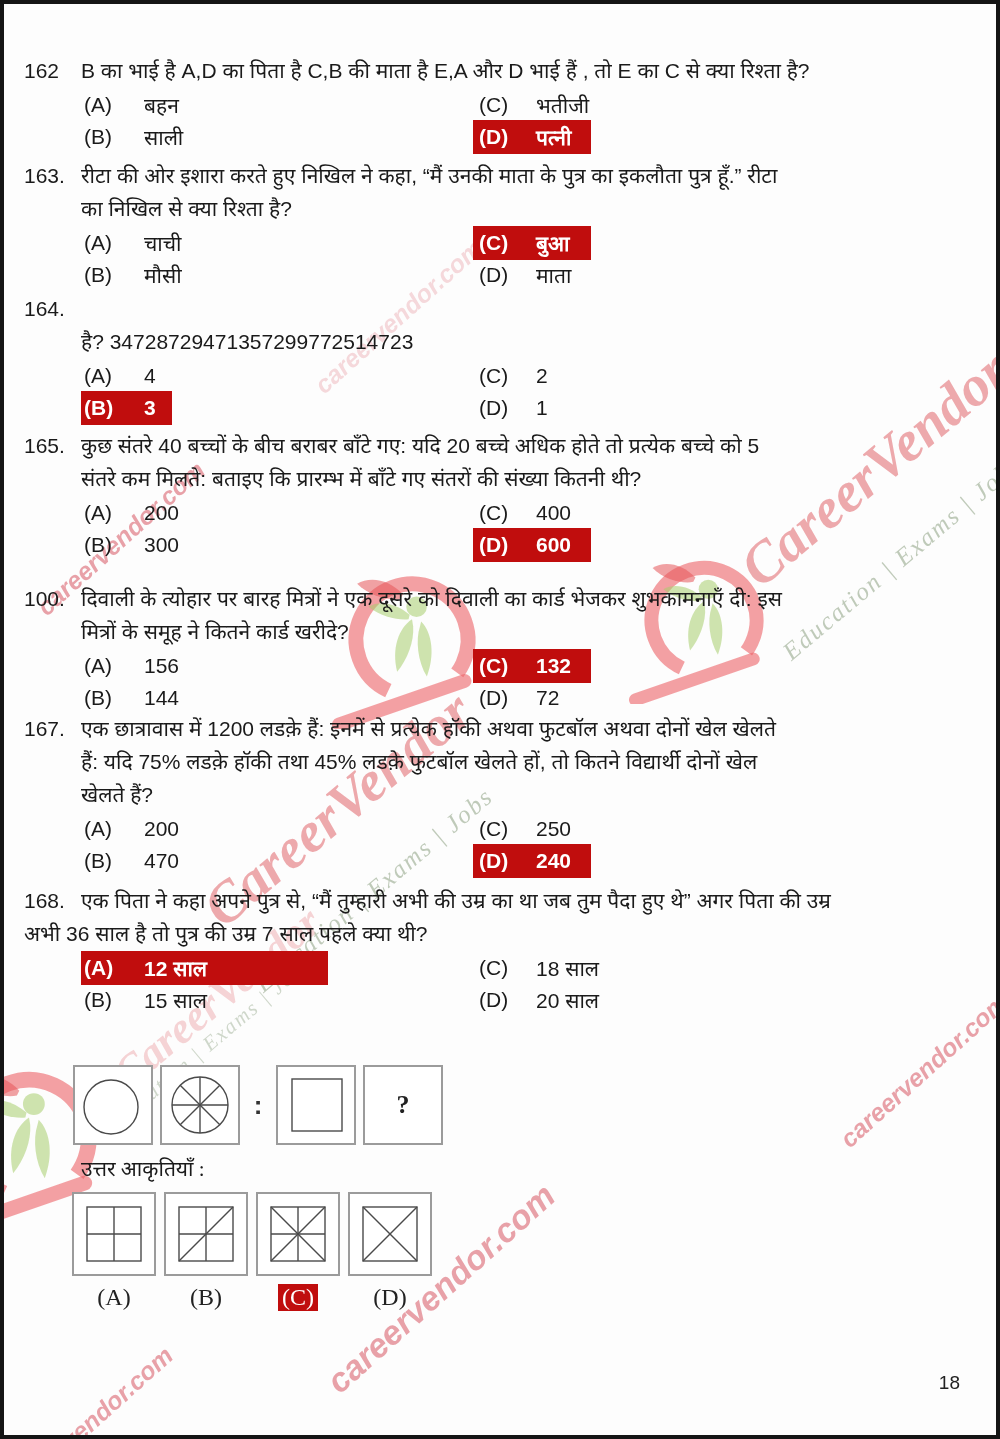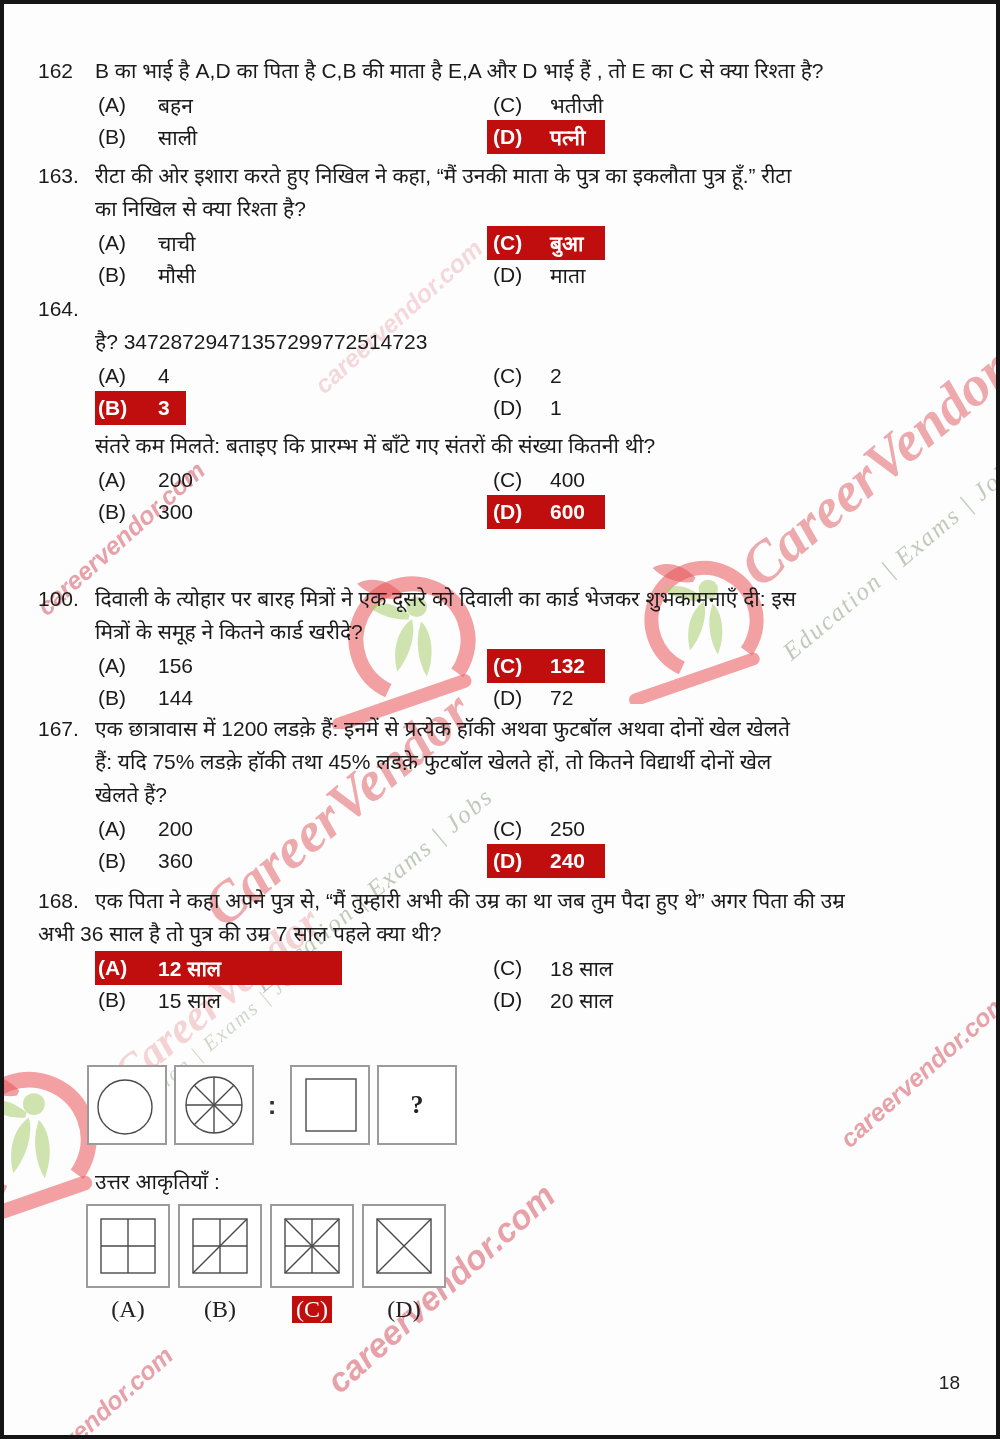--- a/index.html
+++ b/index.html
@@ -33,21 +33,21 @@
     font-family:"Liberation Serif","DejaVu Serif",serif;
     font-style:italic;
     color:rgba(150,168,140,.6);
     letter-spacing:2px;
     text-align:center;
     transform:rotate(-40deg);
   }
   .wm-logo{position:absolute;z-index:0;pointer-events:none;}
   
   .content{position:absolute;inset:0;z-index:1;}
-  .q{position:absolute;left:34px;right:18px;font-size:21px;}
+  .q{position:absolute;left:20px;right:18px;font-size:21px;}
   .qline{position:relative;padding-left:57px;line-height:33px;min-height:33px;}
   .qline.flush{padding-left:0;}
   .qnum{position:absolute;left:0;top:0;}
   .opts{margin-top:2px;}
   .optrow{position:relative;height:32px;}
   .opt{
     position:absolute;top:-1px;height:34px;
     display:inline-flex;align-items:center;
     box-sizing:border-box;
   }
@@ -207,20 +207,24 @@
             </span>
           <span class="opt right">
               <span class="olet">(D)</span>
               <span class="oval">1</span>
             </span>
         </div>
       </div>
     </section>
 
     <section class="q" style="top:425px">
+      <div class="qline">
+        <span class="qnum">165.</span>
+        <span class="qtext">कुछ संतरे 40 बच्चों के बीच बराबर बाँटे गए:  यदि 20 बच्चे अधिक होते तो प्रत्येक बच्चे को 5</span>
+      </div>
       <div class="qline"><span class="qtext">संतरे  कम मिलते: बताइए कि प्रारम्भ में बाँटे गए संतरों की संख्या कितनी थी?</span></div>
       <div class="opts">
         <div class="optrow">
           <span class="opt left">
               <span class="olet">(A)</span>
               <span class="oval">200</span>
             </span>
           <span class="opt right">
               <span class="olet">(C)</span>
               <span class="oval">400</span>
@@ -283,21 +287,21 @@
               <span class="oval">200</span>
             </span>
           <span class="opt right">
               <span class="olet">(C)</span>
               <span class="oval">250</span>
             </span>
         </div>
         <div class="optrow">
           <span class="opt left">
               <span class="olet">(B)</span>
-              <span class="oval">360</span>
+              <span class="oval">470</span>
             </span>
           <span class="opt right hl">
               <span class="olet">(D)</span>
               <span class="oval">240</span>
             </span>
         </div>
       </div>
     </section>
 
     <section class="q" style="top:880px">
@@ -351,21 +355,21 @@
         <div class="figbox">
           <svg class="fig-svg" width="76" height="76" viewBox="0 0 76 76">
               <rect x="14" y="12" width="50" height="52"></rect>
             </svg>
         </div>
         <div class="figbox">
           <span class="qmark">?</span>
         </div>
       </div>
 
-      <div class="qline" style="margin-top:20px;">
+      <div class="qline" style="margin-top:8px;font-family:Liberation Serif, serif;">
         <span class="qtext">उत्तर आकृतियाँ :</span>
       </div>
 
       <div class="figrow afigrow">
         <div class="figbox big">
           <svg class="fig-svg" width="80" height="80" viewBox="0 0 80 80">
             <rect x="13" y="13" width="54" height="54"></rect>
             <line x1="40" y1="13" x2="40" y2="67"></line>
               <line x1="13" y1="40" x2="67" y2="40"></line>
           </svg>

